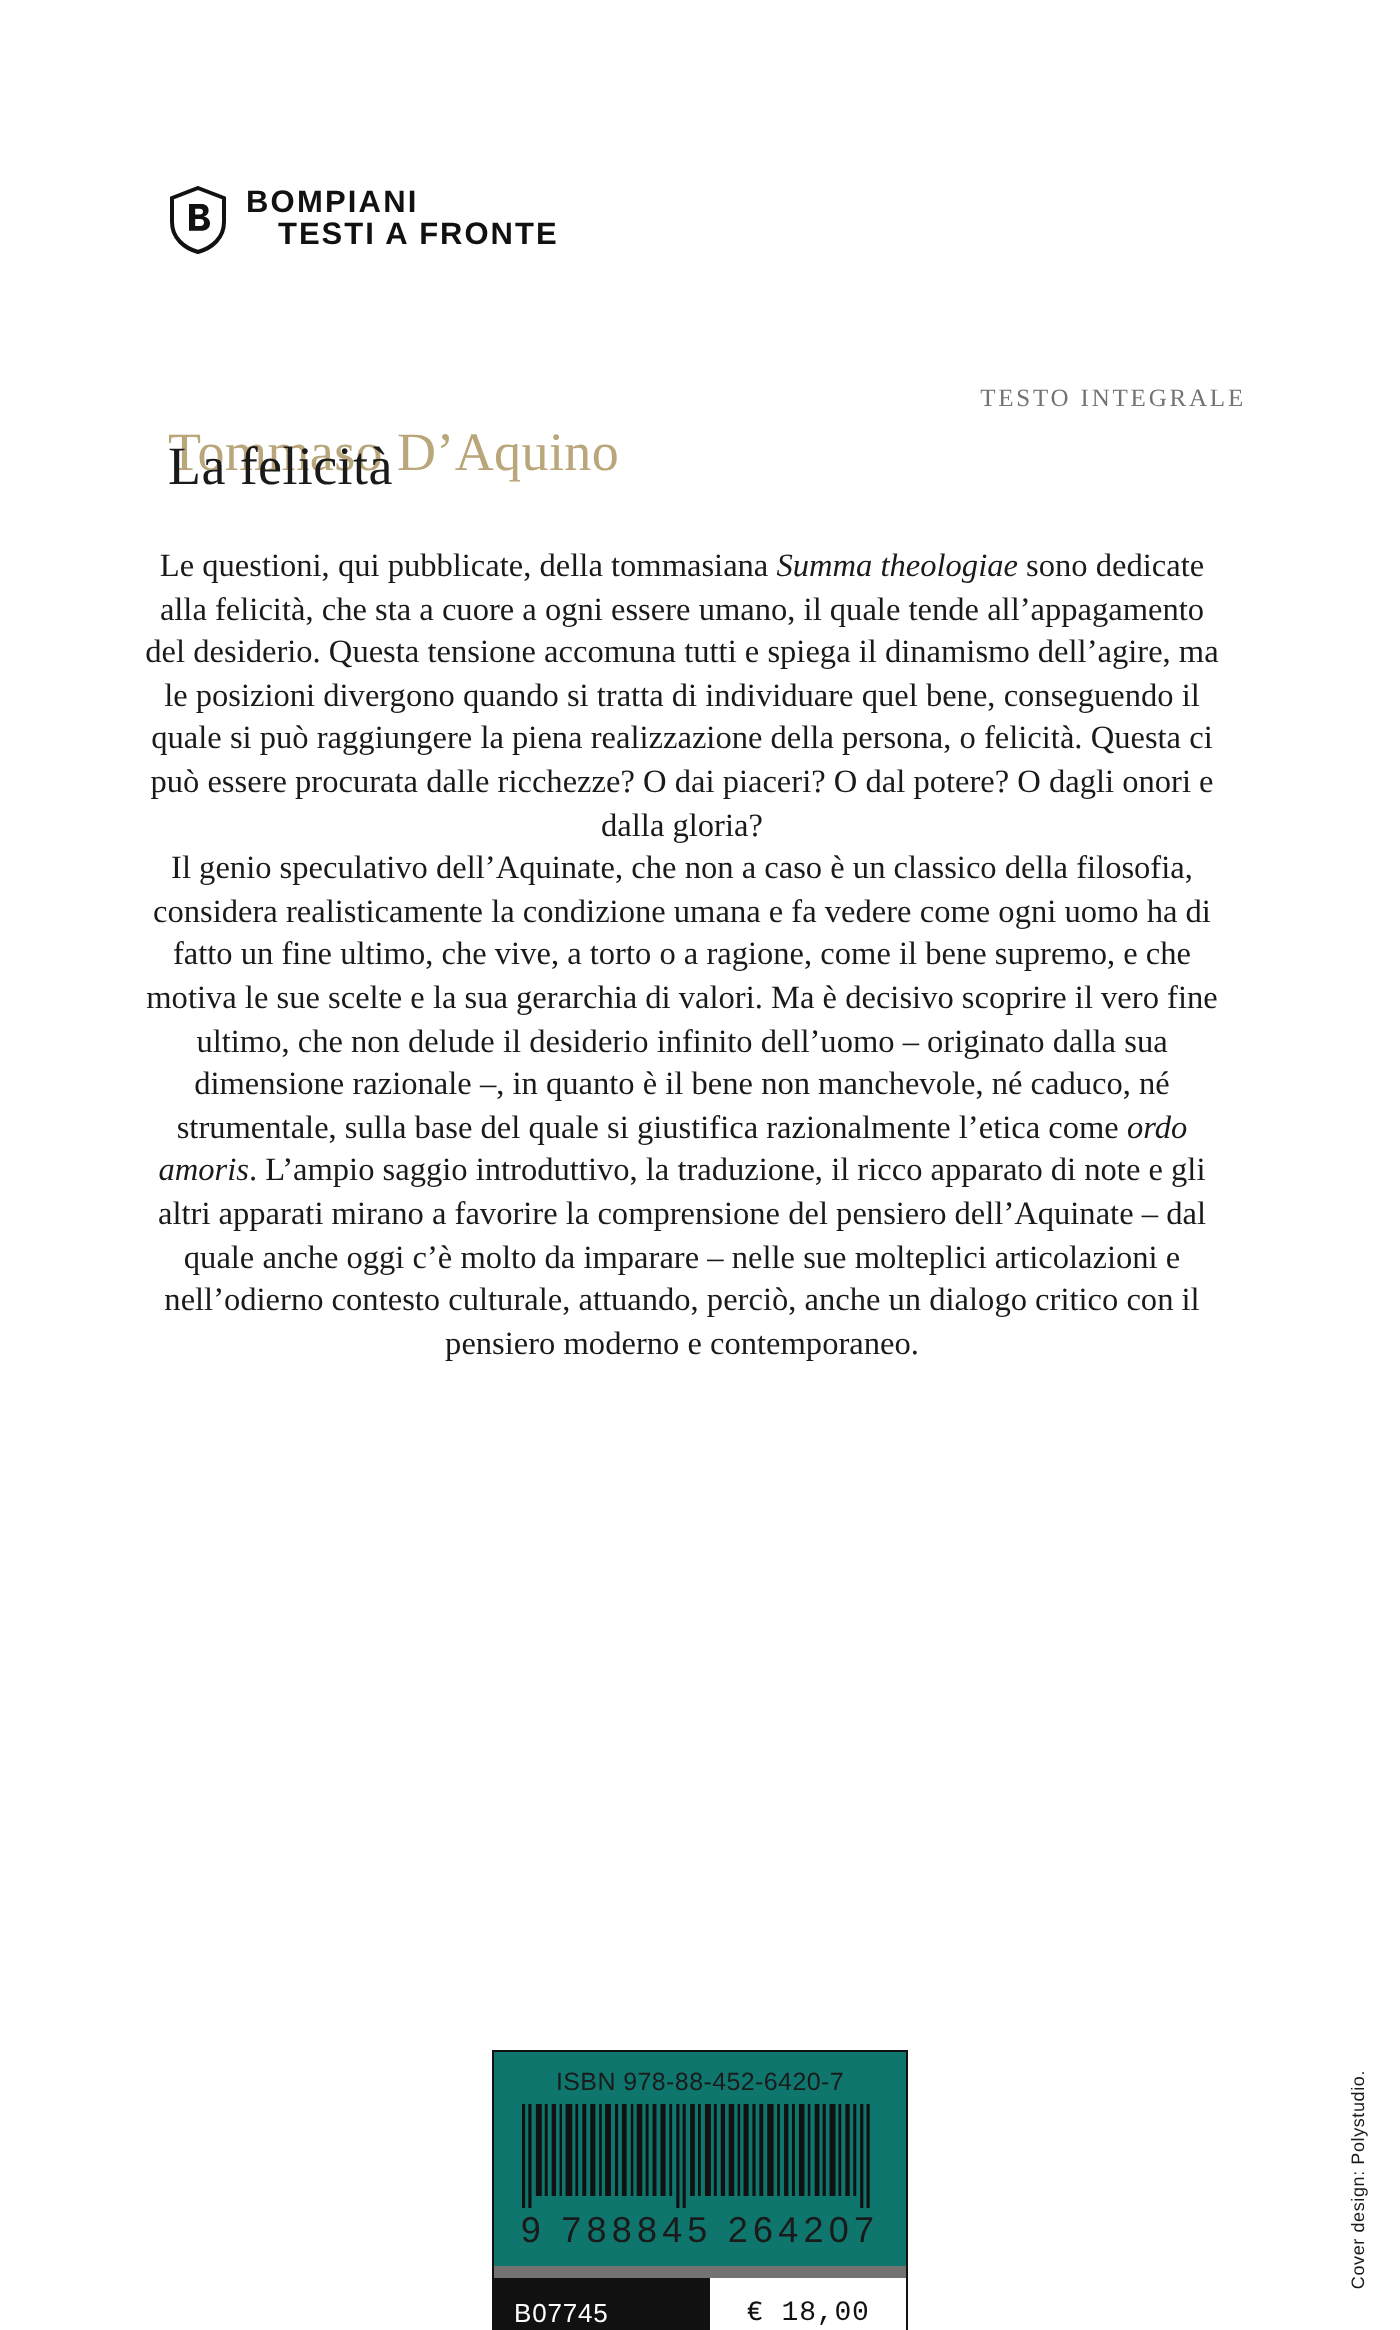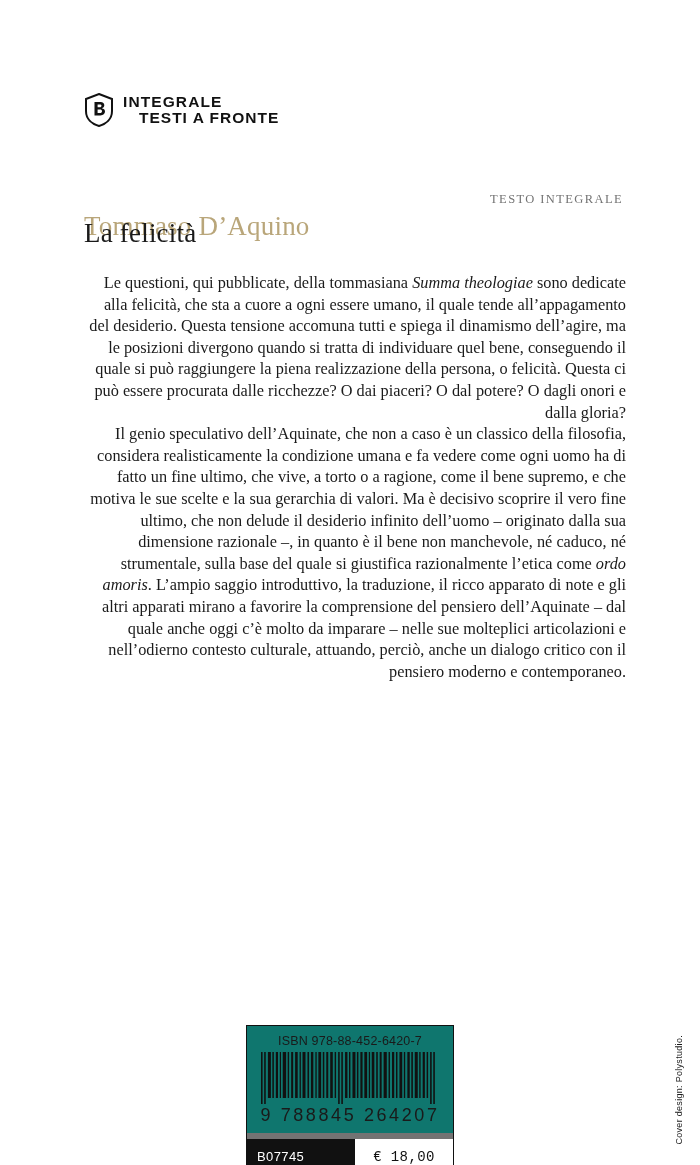--- a/index.html
+++ b/index.html
@@ -65,26 +65,26 @@
     top: 192px;
     font-family: Liberation Serif, serif;
     font-size: 12.5px;
     letter-spacing: 1.4px;
     color: #737373;
   }
 
   
   .blurb {
     position: absolute;
-    left: 88px;
+    left: 72px;
     top: 272px;
     width: 538px;
     font-size: 16.3px;
     line-height: 21.6px;
-    text-align: right;
+    text-align: center;
     color: #1a1a1a;
   }
   .blurb p { margin: 0; }
   .blurb em { font-style: italic; }
 
   
   .side-credit {
     position: absolute;
     right: 16px;
     bottom: 20px;
@@ -168,21 +168,21 @@
       <path d="M15 1 L28 6 L28 18 C28 26 22 31 15 33 C8 31 2 26 2 18 L2 6 Z" fill="none" stroke="#111" stroke-width="2"></path>
       <path d="M10.5 9 L16.5 9 C19 9 20.3 10.3 20.3 12.2 C20.3 13.8 19.3 14.8 17.8 15.2
                C19.7 15.5 21 16.7 21 18.6 C21 20.9 19.3 22.4 16.4 22.4 L10.5 22.4 Z
                M13.6 11.4 L13.6 14.3 L15.8 14.3 C16.9 14.3 17.5 13.7 17.5 12.8
                C17.5 11.9 16.9 11.4 15.8 11.4 Z
                M13.6 16.5 L13.6 20 L16 20 C17.3 20 18 19.3 18 18.2
                C18 17.1 17.3 16.5 16 16.5 Z" fill="#111"></path>
     </svg>
   </span>
   <span class="logo-text">
-    <span class="l1">INTEGRALE</span><br>
+    <span class="l1">BOMPIANI</span><br>
     <span class="l2">TESTI A FRONTE</span>
   </span>
 </div>
 
 <div class="author">Tommaso D’Aquino</div>
 <div class="title">La felicità</div>
 <div class="edition-note">TESTO  INTEGRALE</div>
 
 <div class="blurb">
   <p><span>Le questioni, qui pubblicate, della tommasiana </span><em>Summa theologiae</em><span> sono dedicate alla felicità, che sta a cuore a ogni essere umano, il quale tende all’appagamento del desiderio. Questa tensione accomuna tutti e spiega il dinamismo dell’agire, ma le posizioni divergono quando si tratta di individuare quel bene, conseguendo il quale si può raggiungere la piena realizzazione della persona, o felicità. Questa ci può essere procurata dalle ricchezze? O dai piaceri? O dal potere? O dagli onori e dalla gloria?</span></p>

